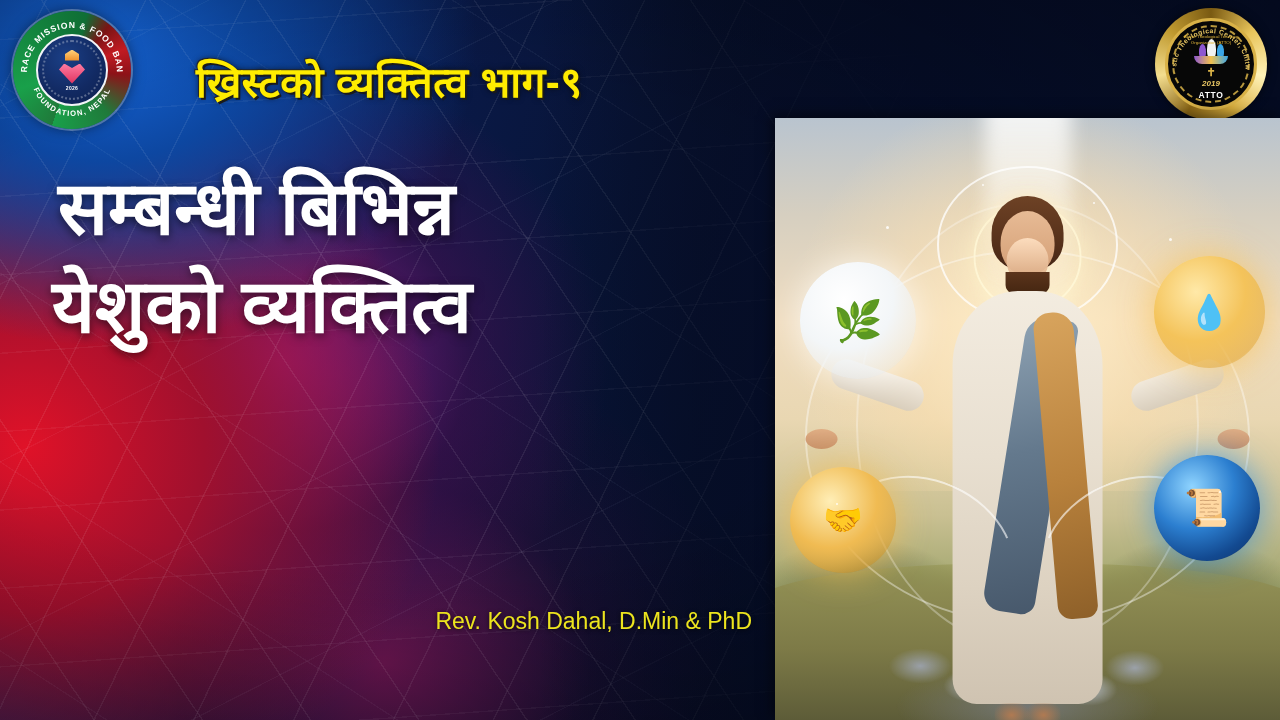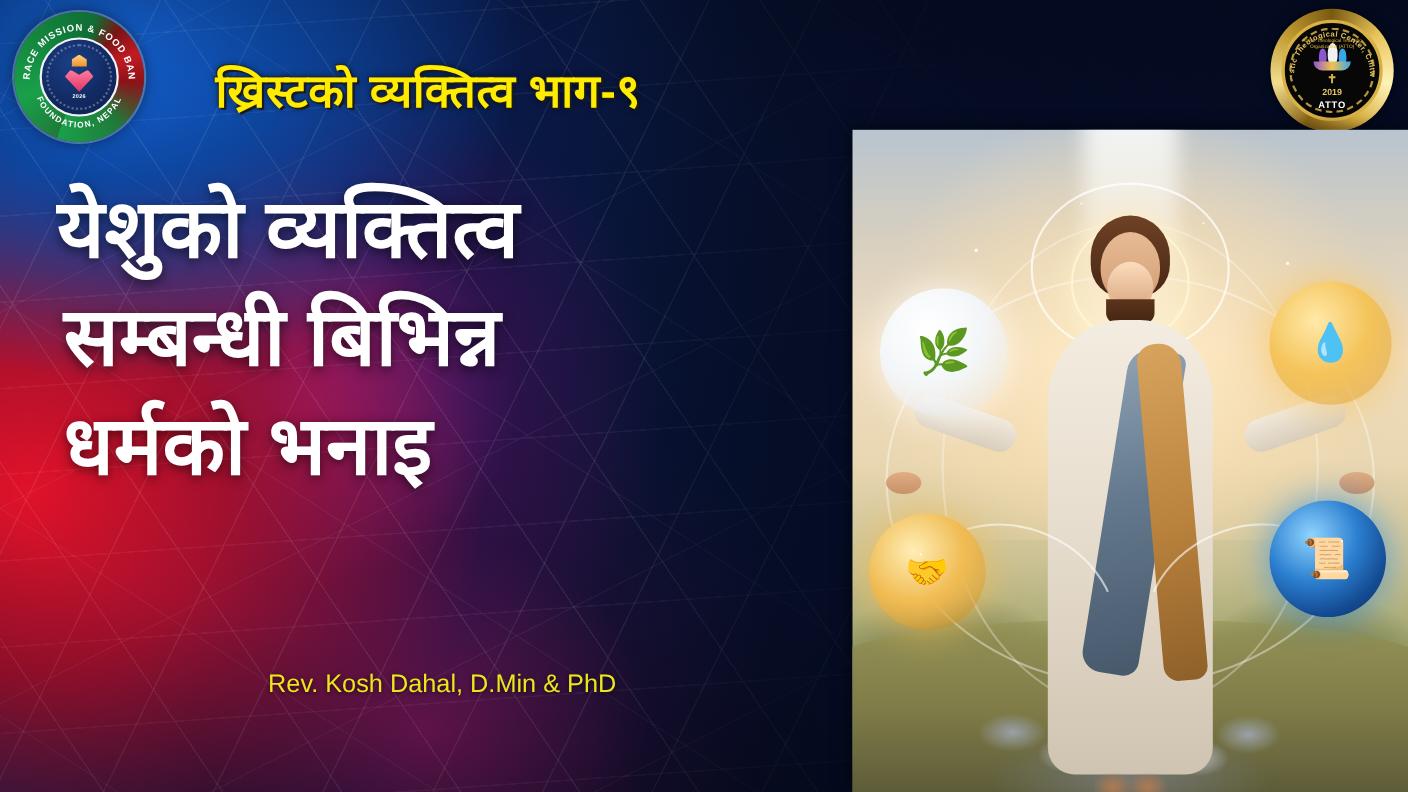--- a/index.html
+++ b/index.html
@@ -121,21 +121,21 @@
   .badge-right .p2 { width:9px; height:20px; background:#f2f2f2; }
   .badge-right .p3 { width:7px; height:15px; background:#3aa6e8; }
   .badge-right .swoosh {
     width:34px; height:8px; margin-top:-3px;
     background:linear-gradient(90deg,#8e57d0,#f2c14e,#3aa6e8);
     border-radius:0 0 18px 18px;
   }
   .badge-right .cross {
     color:#d8b147; font-size:11px; line-height:1; margin-top:3px; font-weight:700;
   }
-  .badge-right .byr { color:#e9c764; font-size:8px; font-weight:700; margin-top:1px; }
+  .badge-right .byr { color:#e9c764; font-size:8px; font-weight:700; margin-top:1px;font-style:italic; }
   .badge-right .bnm { color:#ffffff; font-size:8.5px; font-weight:700; letter-spacing:0.7px; margin-top:2px; }
   .badge-right .tiny {
     position:absolute; top:13px; left:50%; transform:translateX(-50%);
     width:62px; text-align:center; color:#e6b93c; font-size:4.4px; line-height:1.25;
   }
   .barc { font-size:7.2px; font-weight:700; fill:#e9c764; letter-spacing:0.5px; }
 
   
   .header-title {
     position:absolute; left:196px; top:36px;
@@ -153,21 +153,21 @@
     color:#ffffff;
     font-size:74px; font-weight:700; line-height:1.33;
     text-shadow:0 3px 10px rgba(0,0,0,0.55);
   }
   .main-title .ln { display:block; white-space:nowrap; }
   .main-title .ln2, .main-title .ln3 { padding-left:6px; }
 
   
   .sub-block {
     position:absolute; left:52px; top:604px;
-    width:700px; text-align:center;
+    width:700px; text-align:right;
     color:#ece41e; font-size:23px; line-height:1.55; font-weight:400;
     text-shadow:0 1px 4px rgba(0,0,0,0.65);
   }
   .sub-block .ln { display:block; }
 
   
   .pic {
     position:absolute; left:775px; top:118px; right:0; bottom:0;
     overflow:hidden;
     background:linear-gradient(180deg,#b9c4cf 0%, #d6cfc0 16%, #f0ddc0 34%, #e9d7b2 50%, #c9c092 66%, #9aa168 80%, #6a6b44 94%, #4a4a30 100%);
@@ -382,23 +382,22 @@
       <div class="swoosh"></div>
       <div class="cross">✝</div>
       <div class="byr">2019</div>
       <div class="bnm">ATTO</div>
     </div>
   </div>
 
   <div class="header-title">ख्रिस्टको व्यक्तित्व भाग-९</div>
 
   <div class="main-title">
+    <span class="ln ln2">सम्बन्धी बिभिन्न</span>
     <span class="ln ln1">येशुको व्यक्तित्व</span>
-    <span class="ln ln2">सम्बन्धी बिभिन्न</span>
-    <span class="ln ln3">धर्मको भनाइ</span>
   </div>
 
   <div class="sub-block">
     <span class="ln">Rev. Kosh Dahal, D.Min &amp; PhD</span>
   </div>
 
   <div class="pic">
     <div class="sky-glow"></div>
     <div class="beam"></div>
     <div class="hillL"></div>

